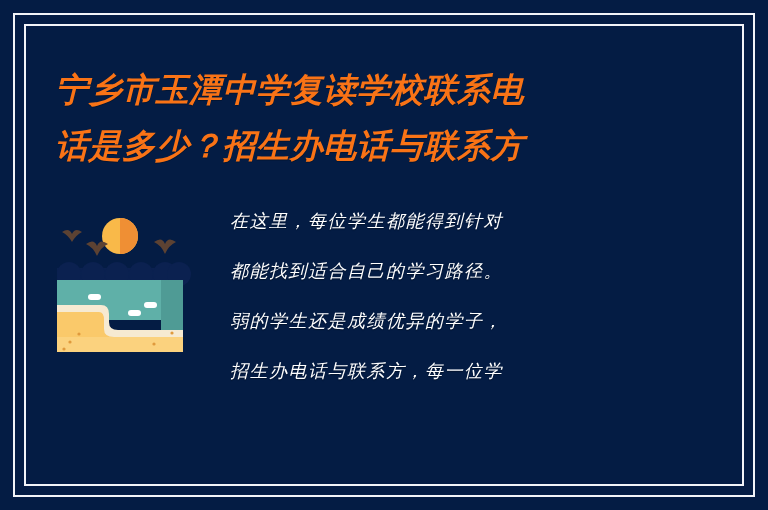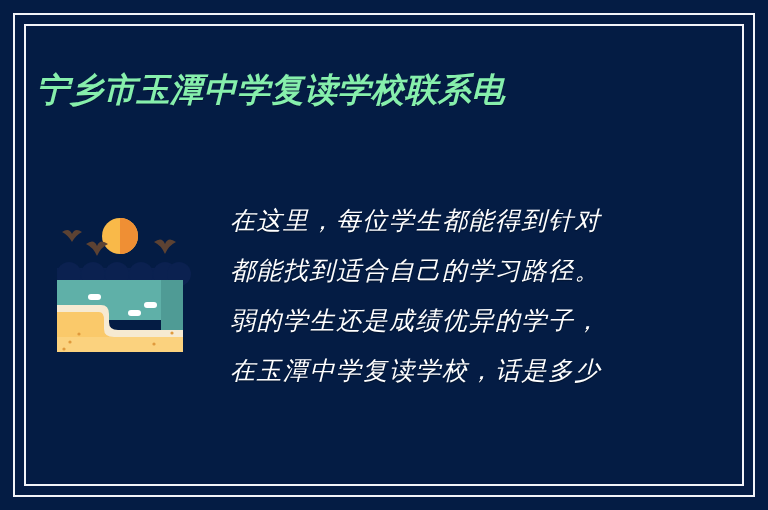--- a/index.html
+++ b/index.html
@@ -28,24 +28,24 @@
     position: absolute;
     left: 24px;  top: 24px;
     right: 24px; bottom: 24px;
     border: 2px solid #f2f4f8;
     pointer-events: none;
   }
 
   
   .title {
     position: absolute;
-    left: 36px;
+    left: 55px;
     top: 62px;
     width: 640px;
-    color: #86efac;
+    color: #f97316;
     font-size: 33px;
     font-weight: 700;
     font-style: italic;
     line-height: 56px;
     letter-spacing: 0.5px;
     white-space: nowrap;
     text-shadow: 0 1px 0 rgba(0,0,0,0.25);
   }
   .title-line { display: block; }
 
@@ -69,21 +69,21 @@
     margin-top: 6px;
     overflow: hidden;
   }
   .ill-svg { display: block; width: 152px; height: 150px; }
 
   
   .body-copy {
     flex: 1 1 auto;
     margin-left: 34px;
     color: #ffffff;
-    font-size: 25px;
+    font-size: 18px;
     line-height: 50px;
     font-style: italic;
     font-family: "DejaVu Serif", serif;
     letter-spacing: 1.5px;
     overflow: hidden;
     height: 290px;
     text-shadow: 0 1px 1px rgba(0,0,0,0.35);
   }
   .body-line {
     display: block;
@@ -93,20 +93,21 @@
 </head>
 <body>
 
 <div id="page">
 
   <div class="frame-outer"></div>
   <div class="frame-inner"></div>
 
   <div class="title">
     <span class="title-line">宁乡市玉潭中学复读学校联系电</span>
+    <span class="title-line">话是多少？招生办电话与联系方</span>
   </div>
 
   <div class="content">
 
     <div class="illustration">
       <svg class="ill-svg" viewBox="0 0 152 150" xmlns="http://www.w3.org/2000/svg">
 
         <rect x="0" y="0" width="152" height="150" fill="#041c44"></rect>
 
         <g>
@@ -155,17 +156,17 @@
           <circle cx="110" cy="142" r="1.6"></circle>
           <circle cx="128" cy="131" r="1.6"></circle>
         </g>
       </svg>
     </div>
 
     <div class="body-copy">
       <span class="body-line">在这里，每位学生都能得到针对</span>
       <span class="body-line">都能找到适合自己的学习路径。</span>
       <span class="body-line">弱的学生还是成绩优异的学子，</span>
-      <span class="body-line">在玉潭中学复读学校，话是多少</span>
+      <span class="body-line">招生办电话与联系方，每一位学</span>
     </div>
 
   </div>
 </div>
 
 </body></html>

